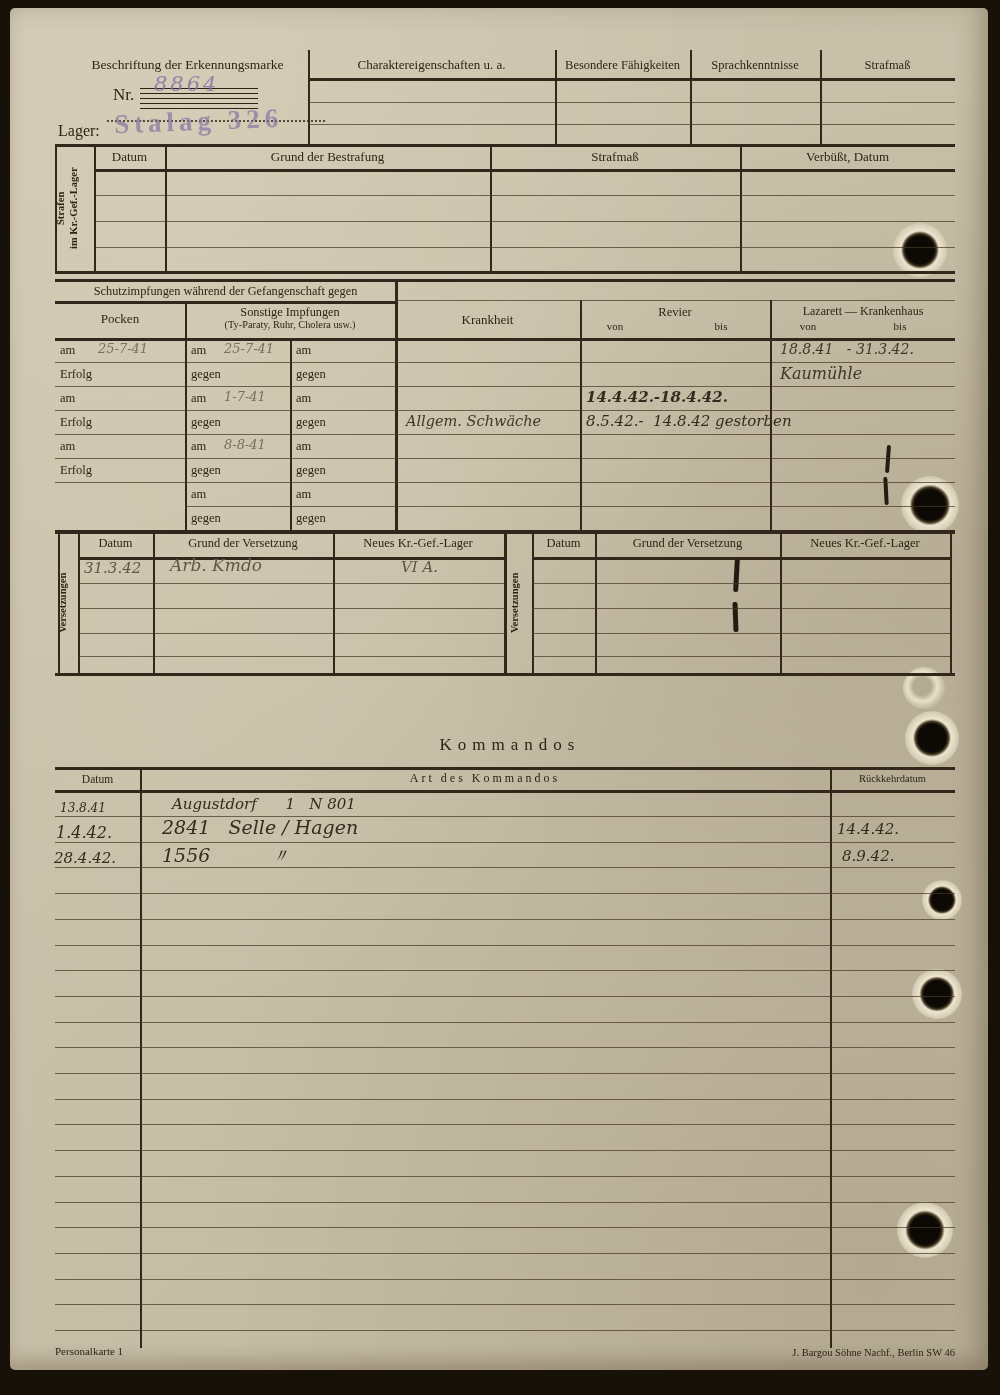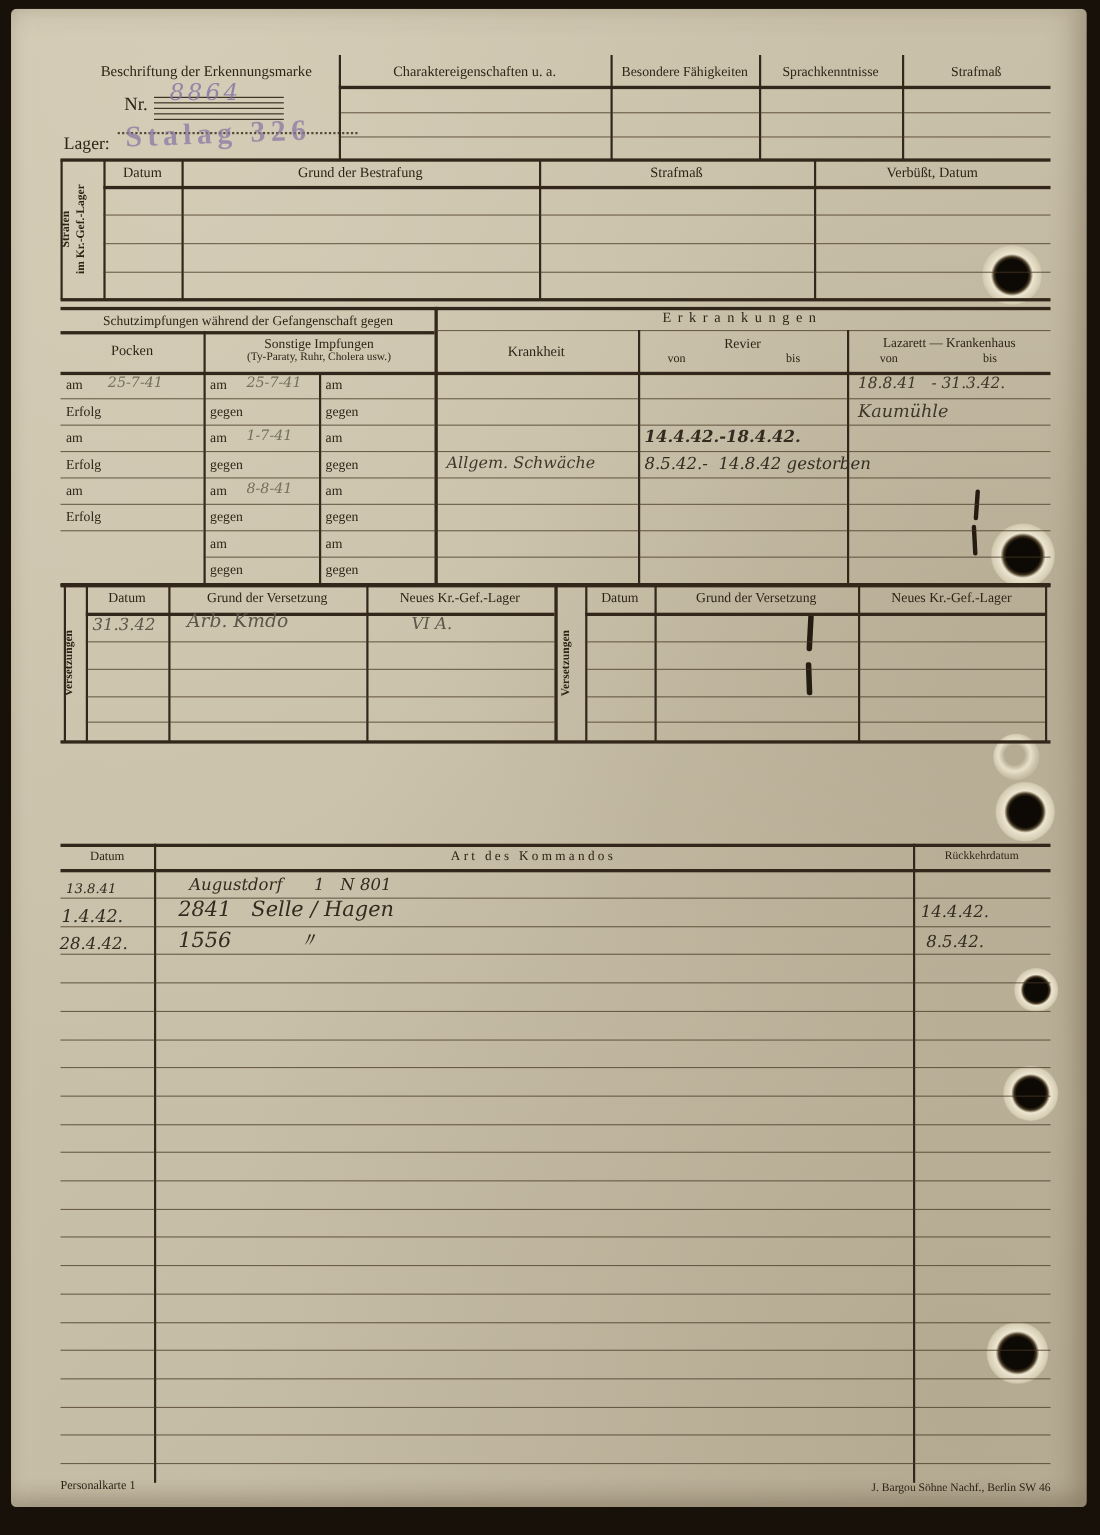--- a/index.html
+++ b/index.html
@@ -68,41 +68,41 @@
   <div class="print ctr" style="left:810px;top:50px;width:135px;font-size:12.5px">Strafmaß</div>
 
   <div class="vlabel" style="left:44px;top:140px;width:38px;height:120px;font-size:10.5px">Strafen
 im Kr.-Gef.-Lager</div>
   <div class="print ctr" style="left:84px;top:142px;width:71px;font-size:13px">Datum</div>
   <div class="print ctr" style="left:155px;top:142px;width:325px;font-size:13px">Grund der Bestrafung</div>
   <div class="print ctr" style="left:480px;top:142px;width:250px;font-size:13px">Strafmaß</div>
   <div class="print ctr" style="left:730px;top:142px;width:215px;font-size:13px">Verbüßt, Datum</div>
 
   <div class="print ctr" style="left:48px;top:276px;width:335px;font-size:12.3px">Schutzimpfungen während der Gefangenschaft gegen</div>
-  <div class="print ctr" style="left:385px;top:274px;width:560px;font-size:13px;letter-spacing:6px">Erkrankungen</div>
   <div class="print ctr" style="left:45px;top:304px;width:130px;font-size:13px">Pocken</div>
   <div class="print ctr" style="left:175px;top:297px;width:210px;font-size:12.3px">Sonstige Impfungen</div>
   <div class="print ctr" style="left:175px;top:311px;width:210px;font-size:10.3px">(Ty-Paraty, Ruhr, Cholera usw.)</div>
   <div class="print ctr" style="left:385px;top:305px;width:185px;font-size:13px">Krankheit</div>
   <div class="print ctr" style="left:570px;top:297px;width:190px;font-size:12.5px">Revier</div>
   <div class="print ctr" style="left:585px;top:312px;width:40px;font-size:11px">von</div>
   <div class="print ctr" style="left:693px;top:312px;width:36px;font-size:11px">bis</div>
   <div class="print ctr" style="left:762px;top:297px;width:182px;font-size:12px">Lazarett — Krankenhaus</div>
   <div class="print ctr" style="left:778px;top:312px;width:40px;font-size:11px">von</div>
   <div class="print ctr" style="left:872px;top:312px;width:36px;font-size:11px">bis</div>
 
   <div class="vlabel" style="left:46px;top:527px;width:22px;height:136px;font-size:10.5px">Versetzungen</div>
   <div class="print ctr" style="left:68px;top:528px;width:75px;font-size:12.5px">Datum</div>
   <div class="print ctr" style="left:143px;top:528px;width:180px;font-size:12.5px">Grund der Versetzung</div>
   <div class="print ctr" style="left:323px;top:528px;width:170px;font-size:12.5px">Neues Kr.-Gef.-Lager</div>
   <div class="vlabel" style="left:498px;top:527px;width:22px;height:136px;font-size:10.5px">Versetzungen</div>
   <div class="print ctr" style="left:522px;top:528px;width:63px;font-size:12.5px">Datum</div>
   <div class="print ctr" style="left:585px;top:528px;width:185px;font-size:12.5px">Grund der Versetzung</div>
   <div class="print ctr" style="left:770px;top:528px;width:170px;font-size:12.5px">Neues Kr.-Gef.-Lager</div>
 
+  <div class="print ctr" style="left:300px;top:727px;width:400px;font-size:17px;letter-spacing:6px">Kommandos</div>
   <div class="print ctr" style="left:45px;top:765px;width:85px;font-size:11.5px">Datum</div>
   <div class="print ctr" style="left:130px;top:764px;width:690px;font-size:12px;letter-spacing:3px">Art des Kommandos</div>
   <div class="print ctr" style="left:820px;top:765px;width:125px;font-size:10.5px">Rückkehrdatum</div>
 
   <div class="print" style="left:45px;top:1337px;font-size:11px;font-weight:normal">Personalkarte 1</div>
   <div class="print" style="left:690px;top:1339px;width:255px;font-size:10.5px;font-weight:normal;text-align:right">J. Bargou Söhne Nachf., Berlin SW 46</div>
 
   <div class="hole through" style="left:883px;top:215px;width:54px;height:54px"></div>
   <div class="hole through" style="left:891px;top:468px;width:58px;height:58px"></div>
   <div class="hole dent" style="left:893px;top:659px;width:42px;height:42px"></div>
@@ -209,21 +209,21 @@
     <div class="tl" style="left: 522px; top: 575px; width: 418px;"></div>
     <div class="tl" style="left: 68px; top: 600px; width: 426px;"></div>
     <div class="tl" style="left: 522px; top: 600px; width: 418px;"></div>
     <div class="tl" style="left: 68px; top: 625px; width: 426px;"></div>
     <div class="tl" style="left: 522px; top: 625px; width: 418px;"></div>
     <div class="tl" style="left: 68px; top: 648px; width: 426px;"></div>
     <div class="tl" style="left: 522px; top: 648px; width: 418px;"></div>
     <div class="hl" style="left: 45px; top: 665px; width: 900px; height: 3px;"></div>
     <div class="hw pencil2" style="left: 74px; top: 553px; font-size: 15px;">31.3.42</div>
     <div class="hw pencil2" style="left: 160px; top: 549px; font-size: 17px;">Arb. Kmdo</div>
-    <div class="hw pencil2" style="left: 364px; top: 552px; font-size: 15px;">VI A.</div>
+    <div class="hw pencil2" style="left: 391px; top: 552px; font-size: 15px;">VI A.</div>
     <div class="hl" style="left: 45px; top: 759px; width: 900px; height: 2.5px;"></div>
     <div class="hl" style="left: 45px; top: 782px; width: 900px; height: 2.5px;"></div>
     <div class="vl" style="left: 130px; top: 759px; height: 581px; width: 2px;"></div>
     <div class="vl" style="left: 820px; top: 759px; height: 581px; width: 2px;"></div>
     <div class="tl" style="left: 45px; top: 808px; width: 900px;"></div>
     <div class="tl" style="left: 45px; top: 834px; width: 900px;"></div>
     <div class="tl" style="left: 45px; top: 859px; width: 900px;"></div>
     <div class="tl" style="left: 45px; top: 885px; width: 900px;"></div>
     <div class="tl" style="left: 45px; top: 911px; width: 900px;"></div>
     <div class="tl" style="left: 45px; top: 937px; width: 900px;"></div>
@@ -242,14 +242,14 @@
     <div class="tl" style="left: 45px; top: 1271px; width: 900px;"></div>
     <div class="tl" style="left: 45px; top: 1296px; width: 900px;"></div>
     <div class="tl" style="left: 45px; top: 1322px; width: 900px;"></div>
     <div class="hw inkdark" style="left: 50px; top: 794px; font-size: 12px;">13.8.41</div>
     <div class="hw inkdark" style="left: 162px; top: 789px; font-size: 15px;">Augustdorf      1   N 801</div>
     <div class="hw inkdark" style="left: 46px; top: 817px; font-size: 16px;">1.4.42.</div>
     <div class="hw inkdark" style="left: 152px; top: 810px; font-size: 19px;">2841   Selle / Hagen</div>
     <div class="hw inkdark" style="left: 827px; top: 814px; font-size: 15px;">14.4.42.</div>
     <div class="hw inkdark" style="left: 44px; top: 843px; font-size: 15px;">28.4.42.</div>
     <div class="hw inkdark" style="left: 152px; top: 838px; font-size: 19px;">1556          〃</div>
-    <div class="hw inkdark" style="left: 832px; top: 841px; font-size: 15px;">8.5.42.</div>
+    <div class="hw inkdark" style="left: 832px; top: 841px; font-size: 15px;">8.9.42.</div>
   </div>
 
 </body></html>

